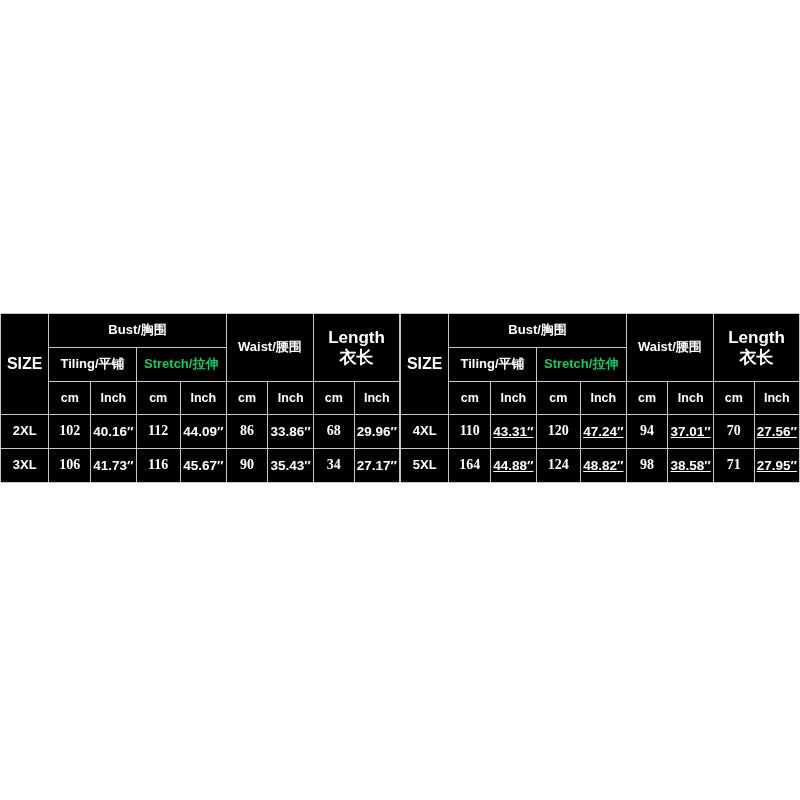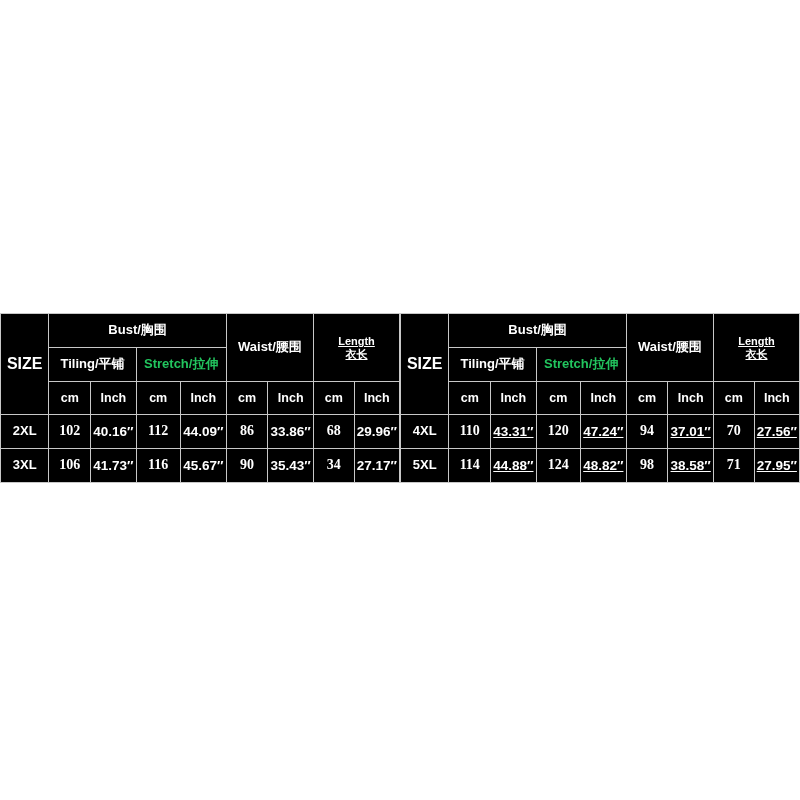--- a/index.html
+++ b/index.html
@@ -62,24 +62,23 @@
   .hdr-sub.stretch {
     color: #22c55e;
   }
   .hdr-size {
     font-size: 16px;
   }
   .hdr-unit {
     font-size: 12.5px;
   }
   .hdr-two-line {
-    font-size: 11px;
+    font-size: 17px;
     white-space: normal;
     line-height: 1.3;
-    text-decoration: underline;
   }
 
   
   .unit-cm {
     background: #000000;
     color: #ffffff;
   }
   .unit-inch-green {
     background: #0d6f33;
     color: #ffffff;
@@ -236,21 +235,21 @@
           <td class="cell-inch-orange">43.31″</td>
           <td class="cell-cm">120</td>
           <td class="cell-inch-orange">47.24″</td>
           <td class="cell-cm">94</td>
           <td class="cell-inch-orange">37.01″</td>
           <td class="cell-cm">70</td>
           <td class="cell-inch-orange">27.56″</td>
         </tr>
         <tr class="row-h-data">
           <td class="cell-size">5XL</td>
-          <td class="cell-cm">114</td>
+          <td class="cell-cm">164</td>
           <td class="cell-inch-orange">44.88″</td>
           <td class="cell-cm">124</td>
           <td class="cell-inch-orange">48.82″</td>
           <td class="cell-cm">98</td>
           <td class="cell-inch-orange">38.58″</td>
           <td class="cell-cm">71</td>
           <td class="cell-inch-orange">27.95″</td>
         </tr>
       </tbody>
     </table>

